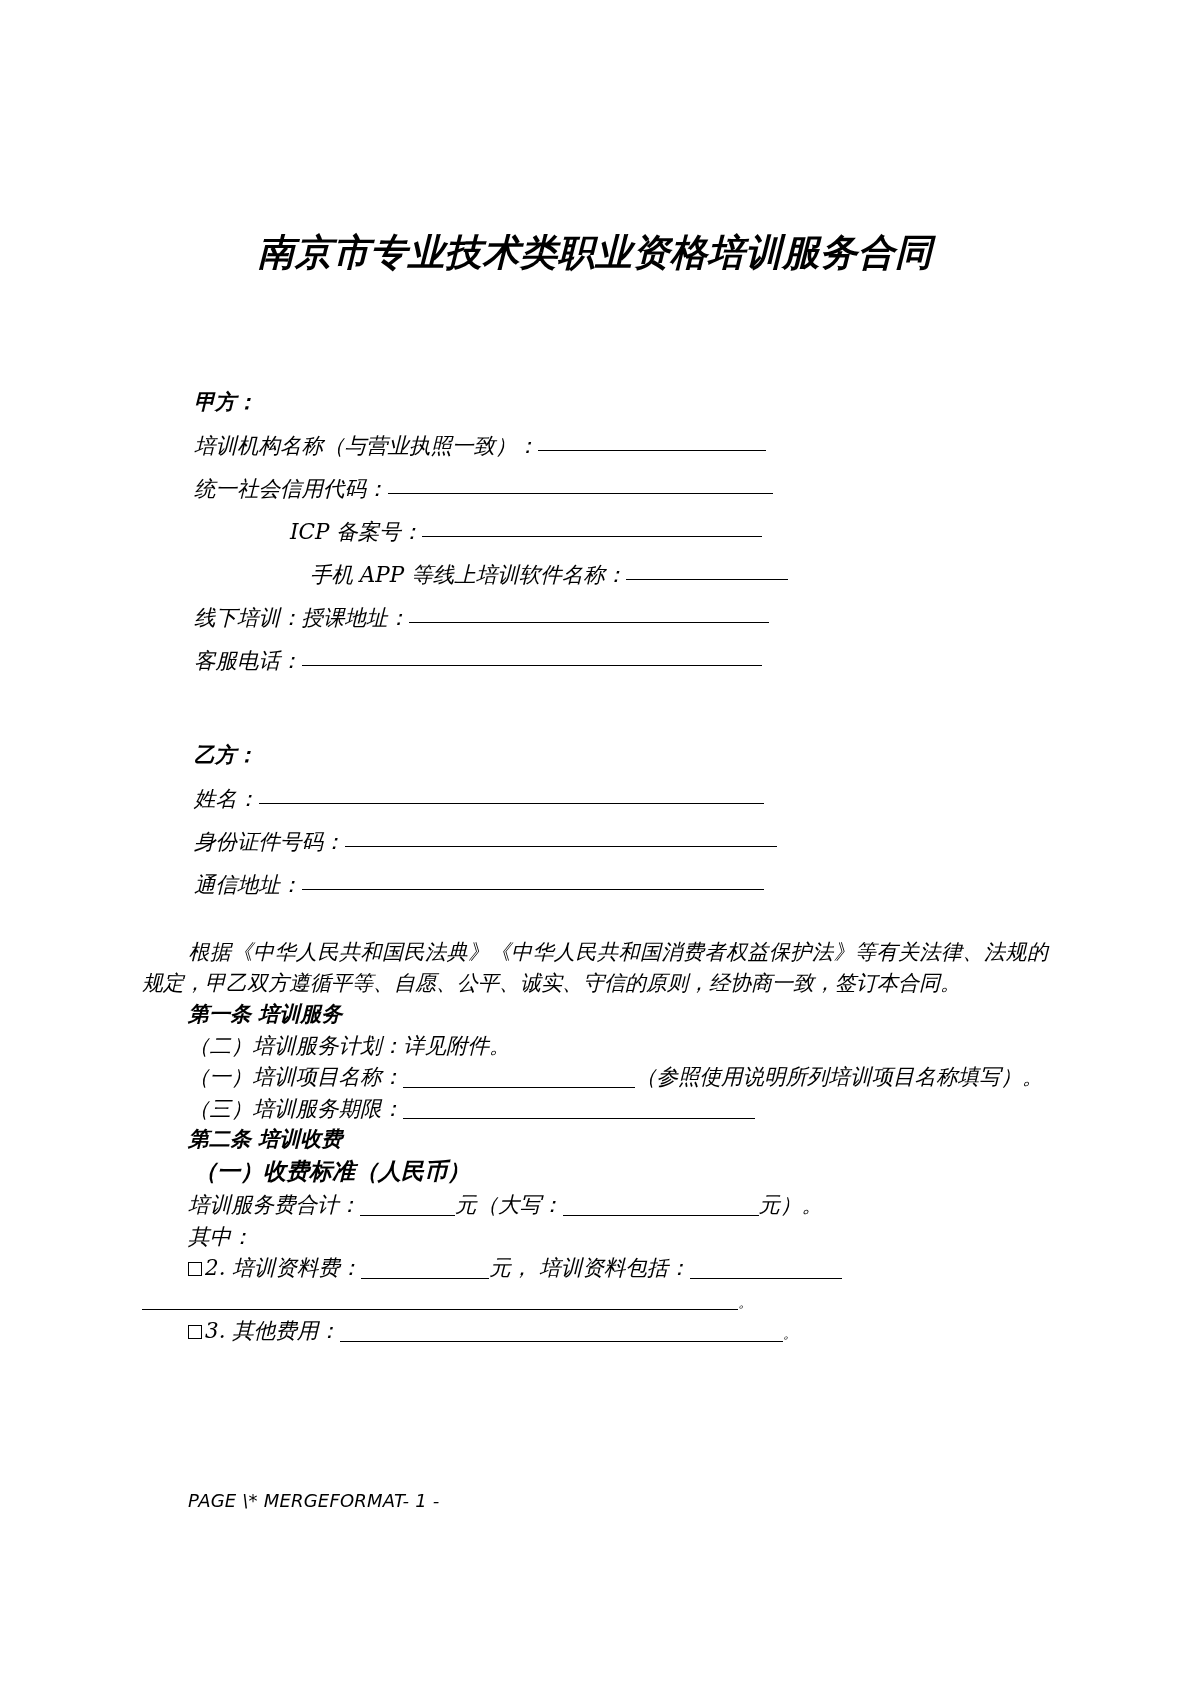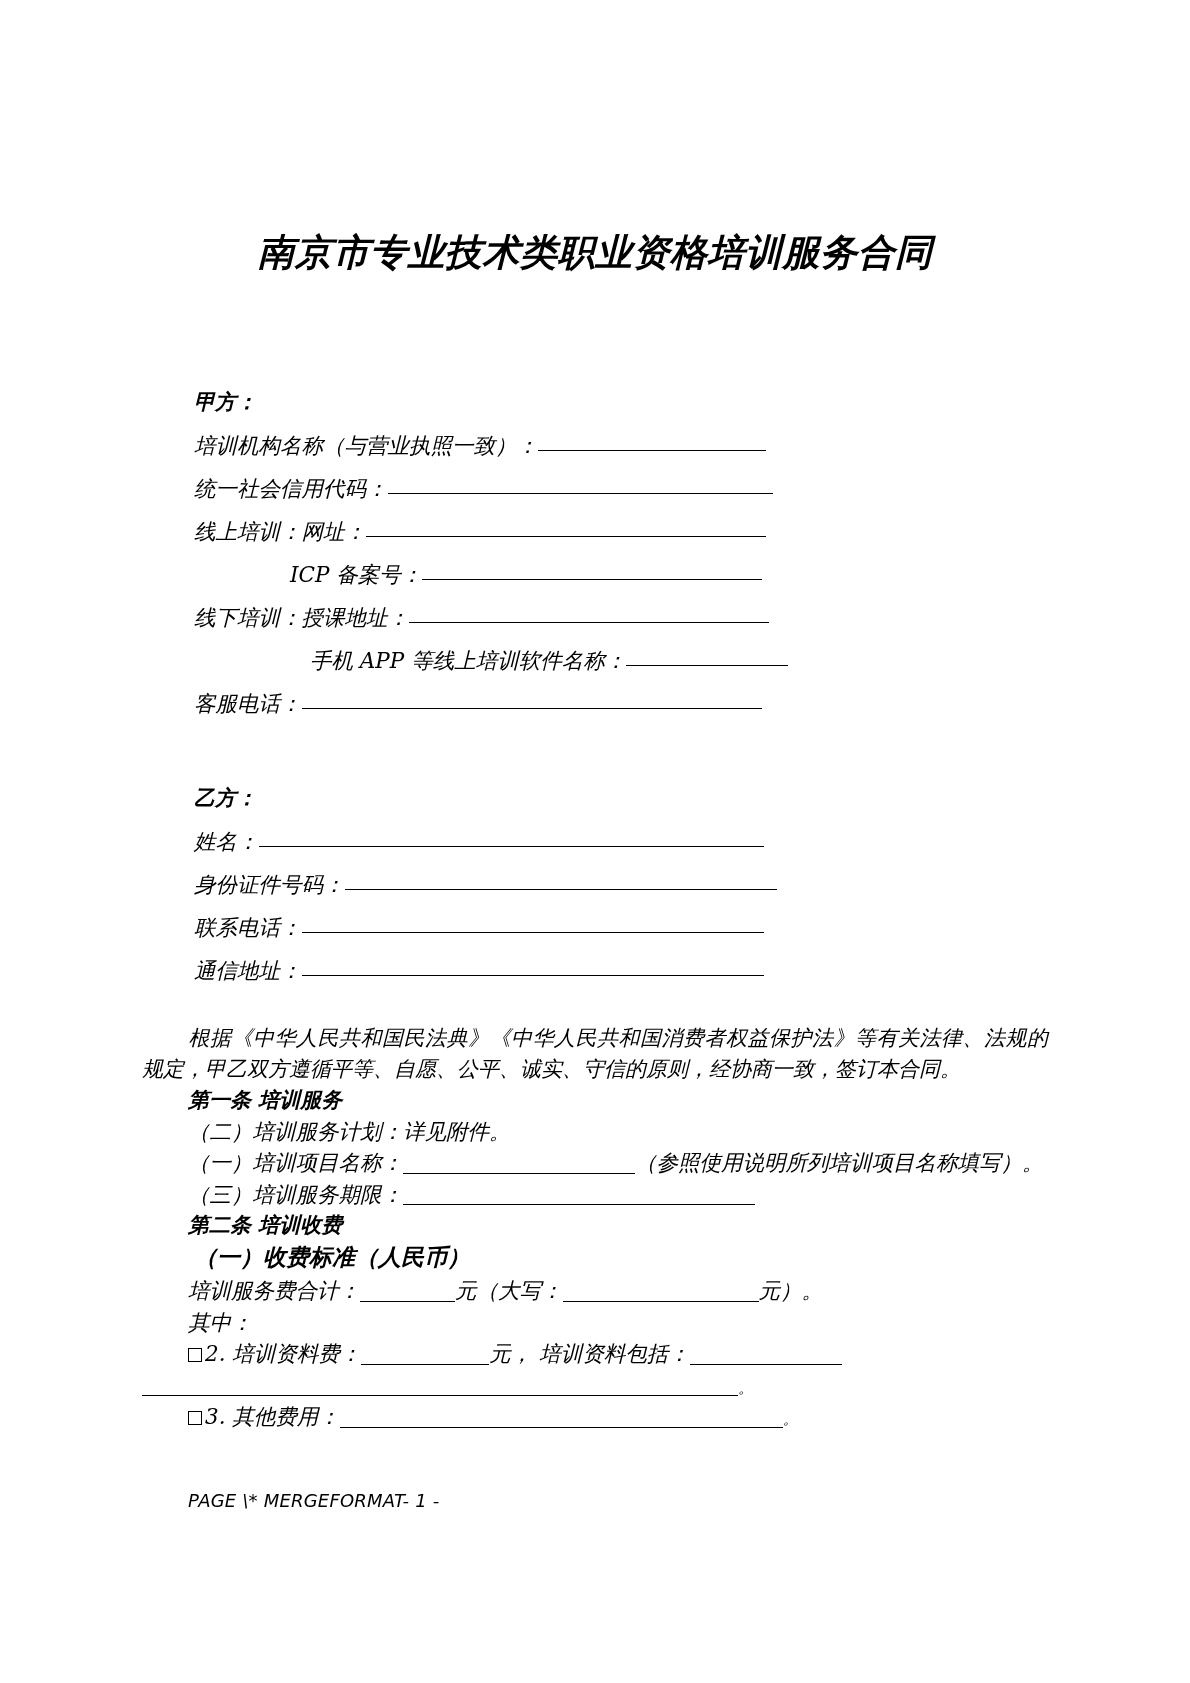--- a/index.html
+++ b/index.html
@@ -153,41 +153,37 @@
       <div class="form-line">
         <span class="lbl">培训机构名称（与营业执照一致）：</span>
         <span class="rule" style="width:228px"></span>
       </div>
 
       <div class="form-line">
         <span class="lbl">统一社会信用代码：</span>
         <span class="rule" style="width:385px"></span>
       </div>
 
-      <div class="form-line">
-        <span class="lbl">线上培训：网址：</span>
-        <span class="rule" style="width:400px"></span>
-      </div>
 
       <div class="form-line indent-2">
         <span class="lbl">ICP 备案号：</span>
         <span class="rule" style="width:340px"></span>
       </div>
 
-      <div class="form-line">
-        <span class="lbl">线下培训：授课地址：</span>
-        <span class="rule" style="width:360px"></span>
-      </div>
-
       <div class="form-line indent-3">
         <span class="lbl">手机 APP 等线上培训软件名称：</span>
         <span class="rule" style="width:162px"></span>
       </div>
 
       <div class="form-line">
+        <span class="lbl">线下培训：授课地址：</span>
+        <span class="rule" style="width:360px"></span>
+      </div>
+
+      <div class="form-line">
         <span class="lbl">客服电话：</span>
         <span class="rule" style="width:460px"></span>
       </div>
     </div>
 
     <div class="gap-lg"></div>
 
     <div class="blk">
       <div class="form-line">
         <span class="lbl heading-b">乙方：</span>
@@ -196,24 +192,20 @@
       <div class="form-line">
         <span class="lbl">姓名：</span>
         <span class="rule" style="width:505px"></span>
       </div>
 
       <div class="form-line">
         <span class="lbl">身份证件号码：</span>
         <span class="rule" style="width:432px"></span>
       </div>
 
-      <div class="form-line">
-        <span class="lbl">联系电话：</span>
-        <span class="rule" style="width:462px"></span>
-      </div>
 
       <div class="form-line">
         <span class="lbl">通信地址：</span>
         <span class="rule" style="width:462px"></span>
       </div>
     </div>
 
     <div class="gap-md"></div>
 
     <div class="para"><span class="ind"></span><span>根据《中华人民共和国民法典》《中华人民共和国消费者权益保护法》等有关法律、法规的规定，甲乙双方遵循平等、自愿、公平、诚实、守信的原则，经协商一致，签订本合同。</span></div>

